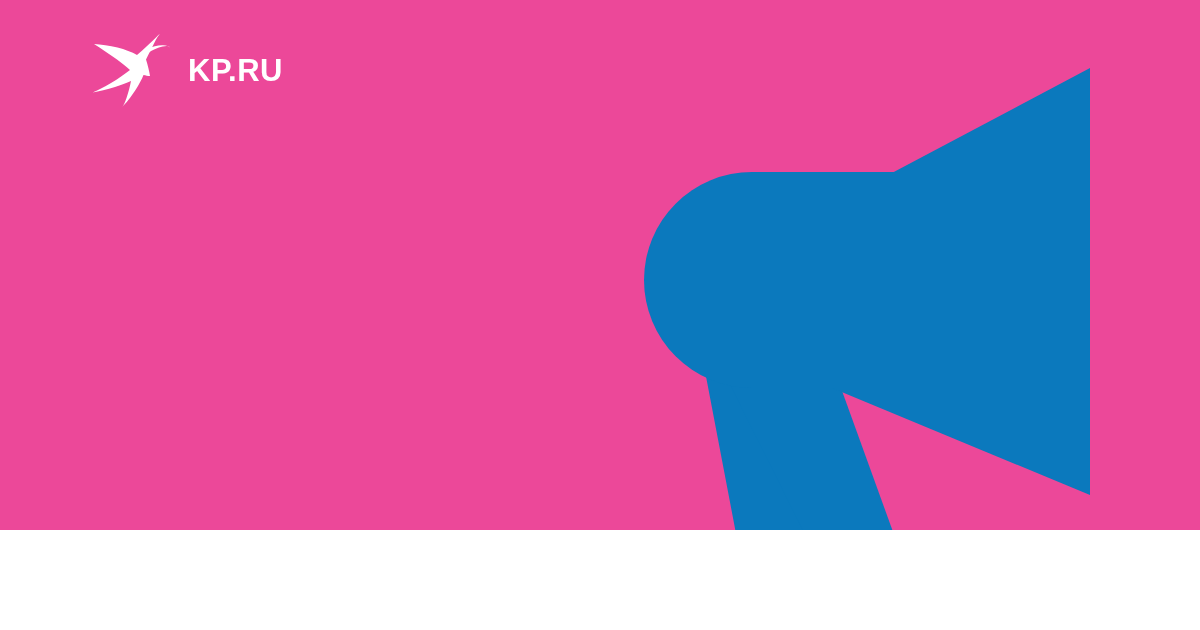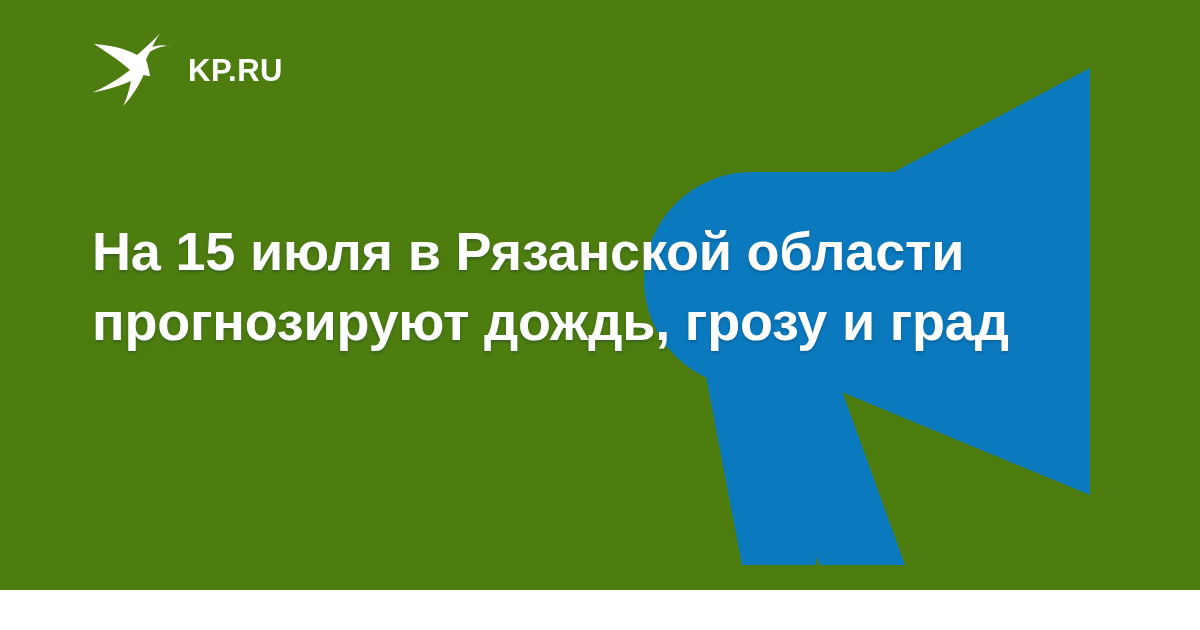--- a/index.html
+++ b/index.html
@@ -10,22 +10,22 @@
     width: 1200px;
     height: 630px;
     overflow: hidden;
     font-family: "Liberation Sans", "DejaVu Sans", sans-serif;
     background: #ffffff;
   }
 
   #card {
     position: relative;
     width: 1200px;
-    height: 590px;
-    background: #4d7c0f;
+    height: 530px;
+    background: #ec4899;
     overflow: hidden;
   }
 
   
   #watermark {
     position: absolute;
     left: 0;
     top: 0;
     width: 1200px;
     height: 630px;
@@ -123,19 +123,15 @@
   </svg>
 
   <div id="header">
     <svg id="logo-bird" viewBox="0 0 78 74" aria-hidden="true">
       <path fill="#ffffff" d="M64.5 4.0 C59.0 9.5 52.0 16.0 45.0 22.0 C40.0 19.0 33.0 16.5 25.5 14.5 C17.5 12.5 9.0 11.5 2.0 11.0 C9.0 15.5 17.5 21.0 25.0 26.5 C30.5 30.5 35.0 34.0 38.0 37.0 C33.0 41.0 26.5 45.5 19.0 50.0 C12.0 54.3 5.5 57.5 0.5 59.5 C7.0 58.5 15.0 56.5 23.0 54.0 C29.0 52.1 34.5 50.0 39.0 48.0 C38.0 53.0 36.5 59.0 34.5 65.0 C32.8 70.0 31.0 73.5 30.0 74.0 C34.0 70.5 39.0 64.0 43.5 57.0 C47.0 51.6 49.8 46.3 51.5 42.0 C53.5 42.5 55.8 43.0 58.0 43.0 C57.2 38.0 55.8 32.0 54.0 26.5 C56.5 21.5 59.5 15.5 62.0 10.5 C64.5 5.5 66.5 2.2 68.0 1.0 C67.0 1.3 65.8 2.5 64.5 4.0 Z"></path>
       <path fill="#ffffff" d="M56.0 20.0 C60.5 17.0 66.0 14.5 70.5 13.5 C75.0 12.5 77.5 13.0 78.0 14.5 C77.0 13.0 74.0 12.0 70.0 12.2 C65.5 12.4 60.0 13.8 56.0 15.5 Z"></path>
     </svg>
     <div id="brand-name">KP.RU</div>
   </div>
 
-  <div id="headline">
-    <div class="headline-line">На 15 июля в Рязанской области</div>
-    <div class="headline-line">прогнозируют дождь, грозу и град</div>
-  </div>
 
 
 </div>
 
 </body></html>

